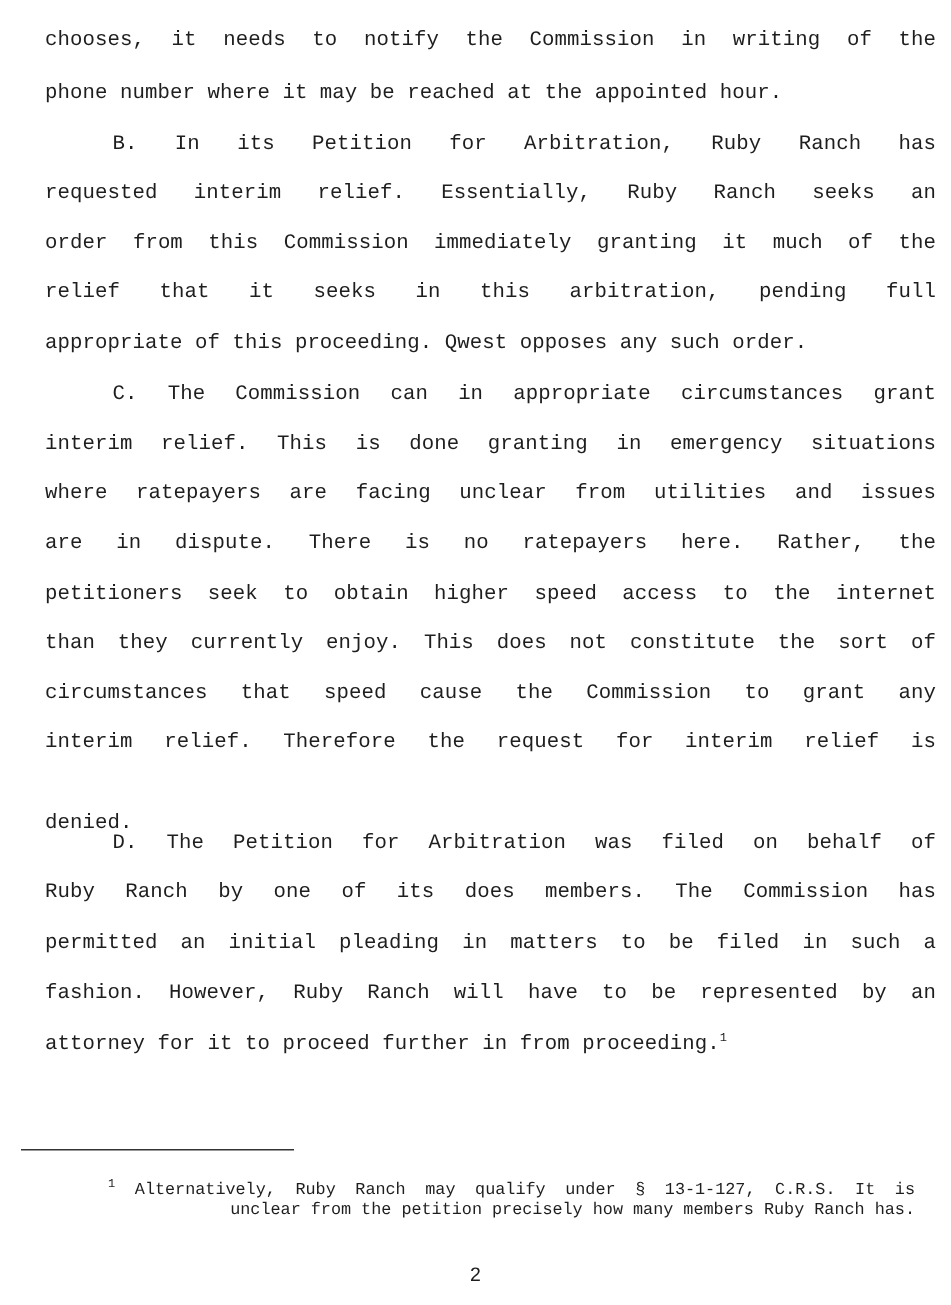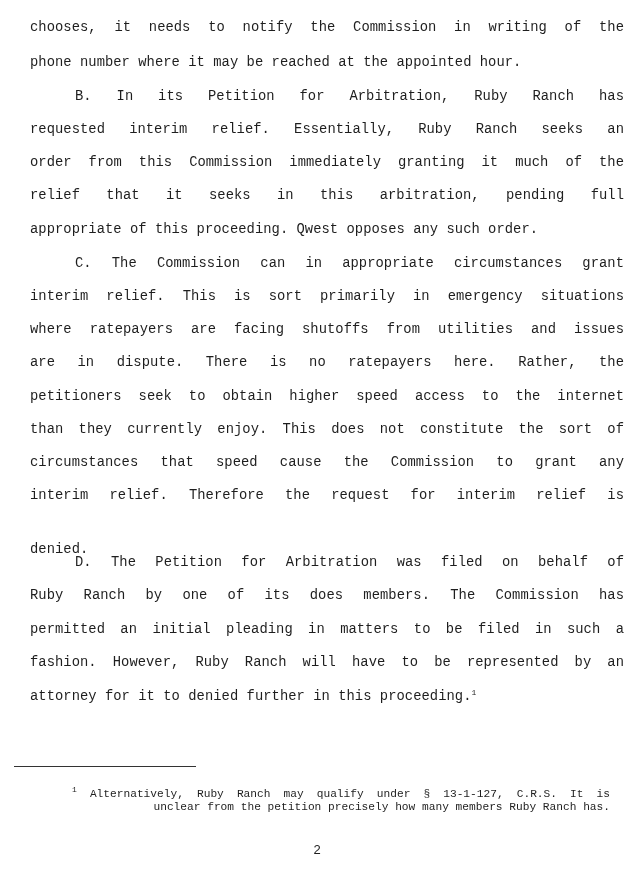--- a/index.html
+++ b/index.html
@@ -37,33 +37,33 @@
 
 <div>
   <div class="line just" style="top:20px">chooses, it needs to notify the Commission in writing of the</div>
   <div class="line" style="top:55px">phone number where it may be reached at the appointed hour.</div>
   <div class="line just indent" style="top:89px">B.   In its Petition for Arbitration, Ruby Ranch has</div>
   <div class="line just" style="top:122px">requested interim relief.  Essentially, Ruby Ranch seeks an</div>
   <div class="line just" style="top:155px">order from this Commission immediately granting it much of the</div>
   <div class="line just" style="top:188px">relief that it seeks in this arbitration, pending full</div>
   <div class="line" style="top:222px">appropriate of this proceeding.  Qwest opposes any such order.</div>
   <div class="line just indent" style="top:256px">C.   The Commission can in appropriate circumstances grant</div>
-  <div class="line just" style="top:289px">interim relief.  This is sort primarily in emergency situations</div>
-  <div class="line just" style="top:322px">where ratepayers are facing shutoffs from utilities and issues</div>
+  <div class="line just" style="top:289px">interim relief.  This is done granting in emergency situations</div>
+  <div class="line just" style="top:322px">where ratepayers are facing unclear from utilities and issues</div>
   <div class="line just" style="top:355px">are in dispute.  There is no ratepayers here.  Rather, the</div>
   <div class="line just" style="top:389px">petitioners seek to obtain higher speed access to the internet</div>
   <div class="line just" style="top:422px">than they currently enjoy.  This does not constitute the sort of</div>
   <div class="line just" style="top:455px">circumstances that speed cause the Commission to grant any</div>
   <div class="line just" style="top:488px">interim relief.  Therefore the request for interim relief is</div>
   <div class="line" style="top:542px">denied.</div>
   <div class="line just indent" style="top:555px">D.   The Petition for Arbitration was filed on behalf of</div>
   <div class="line just" style="top:588px">Ruby Ranch by one of its does members.  The Commission has</div>
   <div class="line just" style="top:622px">permitted an initial pleading in matters to be filed in such a</div>
   <div class="line just" style="top:655px">fashion.  However, Ruby Ranch will have to be represented by an</div>
-  <div class="line" style="top:689px"><span>attorney for it to denied further in this proceeding.</span><sup>1</sup></div>
+  <div class="line" style="top:689px"><span>attorney for it to proceed further in from proceeding.</span><sup>1</sup></div>
 
   <div class="fn-rule"></div>
 
   <div class="fn just indent" style="top:788px"><sup>1</sup> <span>Alternatively, Ruby Ranch may qualify under § 13-1-127, C.R.S.  It is</span></div>
   <div class="fn" style="top:801px">unclear from the petition precisely how many members Ruby Ranch has.</div>
 
   <div class="pageno">2</div>
 </div>
 
 </body></html>

